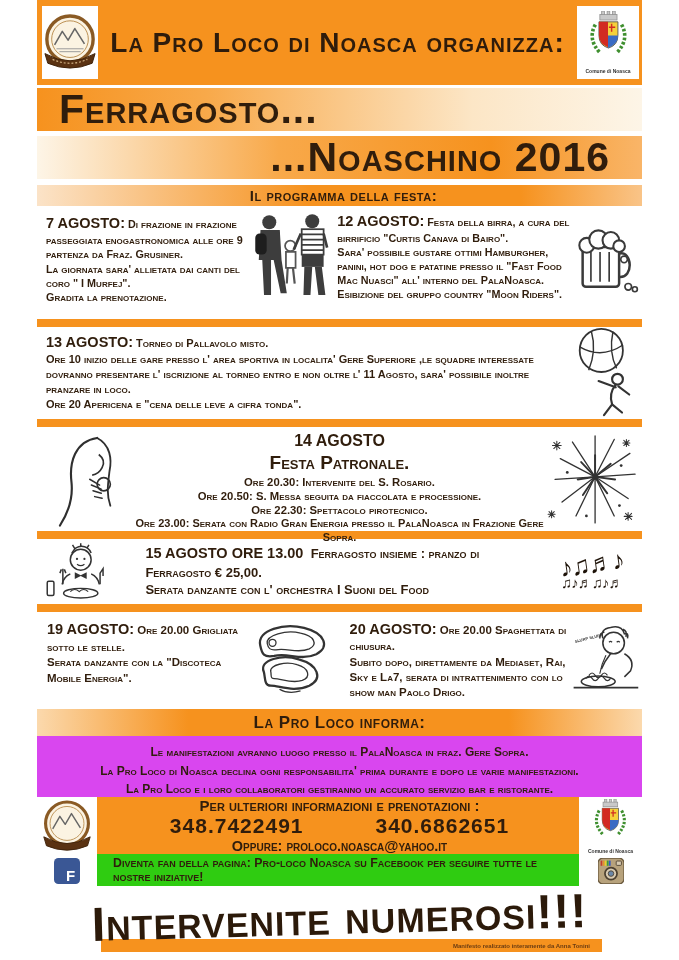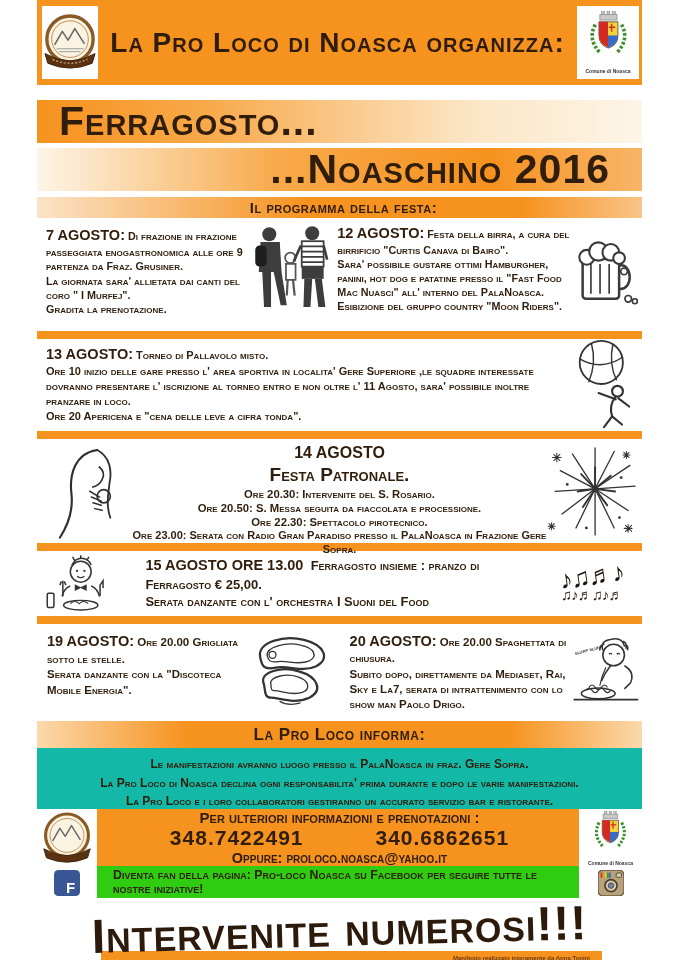--- a/index.html
+++ b/index.html
@@ -11,21 +11,21 @@
   .p{margin:0;}
   .upper{text-transform:uppercase;font-variant:normal;}
   
   .hdr{height:85px;background:#f6921e;display:flex;align-items:center;}
   .logo-strip{background:#ffffff;height:73px;margin:6px 0;display:flex;flex-direction:column;align-items:center;justify-content:center;}
   .strip-l{width:56px;margin-left:5px;}
   .strip-r{width:62px;margin-right:3px;}
   .organizer{flex:1;text-align:center;font-size:28px;letter-spacing:1px;color:#2f1c0b;}
   .comune-cap{font-size:5px;font-variant:normal;color:#333;text-align:center;margin-top:1px;}
   
-  .band1{height:43px;margin-top:15px;background:linear-gradient(90deg,#f6921e 0%,#f8a94a 28%,#fce6c6 72%,#fdf5e7 100%);display:flex;align-items:center;}
+  .band1{height:43px;margin-top:3px;background:linear-gradient(90deg,#f6921e 0%,#f8a94a 28%,#fce6c6 72%,#fdf5e7 100%);display:flex;align-items:center;}
   .band1 .t{font-size:41px;padding-left:22px;letter-spacing:1px;}
   .band2{height:43px;margin-top:5px;background:linear-gradient(90deg,#fdf5e7 0%,#f8a94a 40%,#f6921e 75%,#f9b568 100%);display:flex;align-items:center;justify-content:flex-end;}
   .band2 .t{font-size:41px;padding-right:32px;letter-spacing:1px;}
   .progband{height:21px;margin-top:6px;background:linear-gradient(90deg,#fbe3c8 0%,#f6921e 45%,#f6921e 80%,#f9c488 100%);display:flex;align-items:center;justify-content:center;padding-left:8px;}
   .progband .t{font-size:15px;letter-spacing:.5px;}
   
   .divider{height:8px;background:#f6921e;}
   .bandA{height:113px;display:flex;background:#fff;}
   .colA1{width:228px;padding:8px 0 0 9px;font-size:10.8px;line-height:1.32;}
   .colA2{width:266px;padding:6px 0 0 8px;font-size:10.8px;line-height:1.3;}
@@ -44,21 +44,21 @@
   .colD{margin-left:26px;font-size:13px;line-height:1.35;}
   .musicbox{margin-left:auto;margin-right:6px;width:100px;text-align:center;color:#1d1208;line-height:.9;}
   .musicbox .n1{font-size:26px;letter-spacing:-2px;display:block;transform:rotate(-8deg);}
   .musicbox .n2{font-size:15px;letter-spacing:-1px;display:block;}
   .bandE{height:97px;display:flex;background:#fff;}
   .colE1{width:218px;padding:8px 0 0 10px;font-size:11.5px;line-height:1.35;}
   .colE2{width:246px;padding:8px 0 0 12px;font-size:11.5px;line-height:1.33;}
   
   .infbar{height:27px;background:linear-gradient(90deg,#fbd9ad 0%,#f6921e 25%,#f6921e 78%,#fbd9ad 100%);display:flex;align-items:center;justify-content:center;}
   .infbar .t{font-size:17px;letter-spacing:.5px;}
-  .inftext{height:61px;background:#14b8a6;text-align:center;font-size:12px;line-height:1.55;padding-top:7px;box-sizing:border-box;}
+  .inftext{height:61px;background:#d946ef;text-align:center;font-size:12px;line-height:1.55;padding-top:7px;box-sizing:border-box;}
   
   .contact-wrap{position:relative;height:89px;}
   .contact-orange{height:57px;background:#f6921e;display:flex;flex-direction:column;justify-content:center;text-align:center;padding:0 72px;}
   .contact-h{font-size:15px;}
   .phones{display:flex;justify-content:center;gap:72px;font-size:21px;letter-spacing:1px;}
   .email{font-size:14.5px;}
   .fbbar{height:32px;background:#2fcc11;display:flex;align-items:center;justify-content:center;padding:0 76px;}
   .fbbar .t{font-size:12.3px;}
   .side-strip{position:absolute;top:0;height:89px;background:#fff;display:flex;flex-direction:column;align-items:center;justify-content:space-between;padding:2px 0 2px;box-sizing:border-box;z-index:2;}
   .side-l{left:0;width:60px;}
@@ -179,21 +179,21 @@
       <path d="M57,26 q9,7 4,16 q-4,8 -12,9" fill="none" stroke="#2f2f2f" stroke-width="2"></path>
       <circle cx="63" cy="62" r="8" fill="none" stroke="#2f2f2f" stroke-width="2"></circle>
       <path d="M46,56 l12,7 M48,63 l12,5 M50,70 l10,3 M52,77 l9,2" stroke="#2f2f2f" stroke-width="1.8" stroke-linecap="round"></path>
     </svg>
     <div class="colC">
       <p class="p c-date upper">14 Agosto</p>
       <p class="p c-title">Festa Patronale.</p>
       <p class="p c-line">Ore 20.30: Intervenite del S. Rosario.</p>
       <p class="p c-line">Ore 20.50: S. Messa seguita da fiaccolata e processione.</p>
       <p class="p c-line">Ore 22.30: Spettacolo pirotecnico.</p>
-      <p class="p c-line-last">Ore 23.00: Serata con Radio Gran Paradiso presso il PalaNoasca in Frazione Gere Sopra.</p>
+      <p class="p c-line-last">Ore 23.00: Serata con Radio Gran Energia presso il PalaNoasca in Frazione Gere Sopra.</p>
     </div>
     <svg class="ill-right" width="106" height="100" viewBox="0 0 110 115">
       <g stroke="#333" stroke-width="1.5" stroke-linecap="round">
         <path d="M62,55 L62,8 M62,55 L84,12 M62,55 L102,28 M62,55 L108,52 M62,55 L100,80 M62,55 L84,100 M62,55 L62,108 M62,55 L40,100 M62,55 L24,84 M62,55 L16,58 M62,55 L22,34 M62,55 L36,15"></path>
         <path d="M62,55 L62,30 M62,55 L80,40 M62,55 L85,58 M62,55 L76,74 M62,55 L48,76 M62,55 L42,58 M62,55 L46,38" stroke-width="2.2"></path>
       </g>
       <g stroke="#333" stroke-width="1.2" stroke-linecap="round">
         <path d="M18,14 v10 M13,19 h10 M14.5,15.5 l7,7 M21.5,15.5 l-7,7"></path>
         <path d="M98,12 v8 M94,16 h8 M95,13 l6,6 M101,13 l-6,6"></path>
         <path d="M12,94 v8 M8,98 h8 M9,95 l6,6 M15,95 l-6,6"></path>

